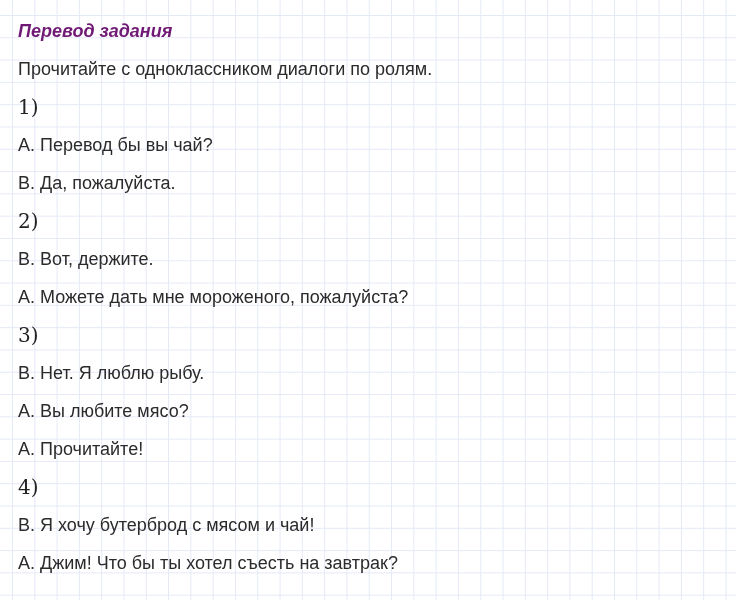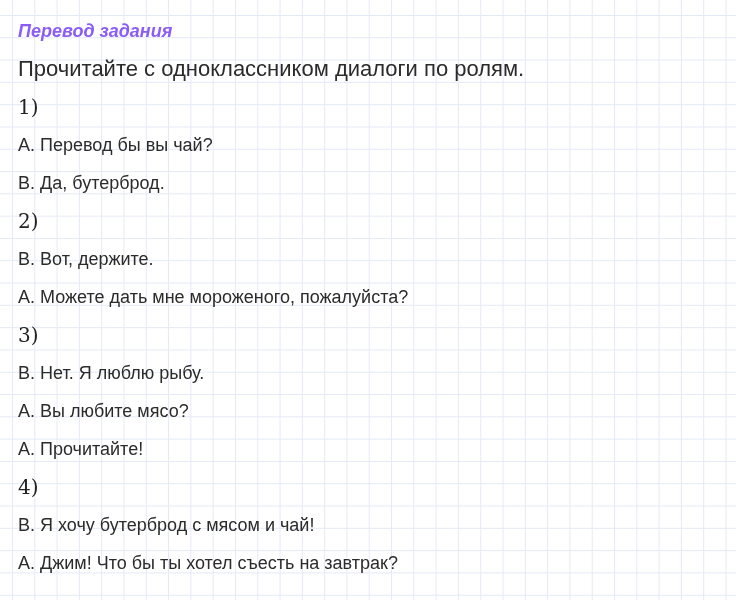--- a/index.html
+++ b/index.html
@@ -28,25 +28,25 @@
   .line {
     line-height: 38px;
     height: 38px;
     white-space: nowrap;
   }
 
   .task-title {
     font-size: 18px;
     font-weight: bold;
     font-style: italic;
-    color: #8b5cf6;
+    color: #701a75;
   }
 
   .task-instruction {
-    font-size: 22px;
+    font-size: 18px;
   }
 
   .dialog-number {
     font-family: "DejaVu Serif", serif;
     font-size: 20px;
     font-weight: normal;
     color: #222222;
   }
 
   .dialog-line {
@@ -58,21 +58,21 @@
 
 <div class="page">
 
   <h1 class="line task-title">Перевод задания</h1>
 
   <p class="line task-instruction">Прочитайте с одноклассником диалоги по ролям.</p>
 
   <div>
     <p class="line dialog-number">1)</p>
     <p class="line dialog-line">A. Перевод бы вы чай?</p>
-    <p class="line dialog-line">B. Да, бутерброд.</p>
+    <p class="line dialog-line">B. Да, пожалуйста.</p>
   </div>
 
   <div>
     <p class="line dialog-number">2)</p>
     <p class="line dialog-line">B. Вот, держите.</p>
     <p class="line dialog-line">A. Можете дать мне мороженого, пожалуйста?</p>
   </div>
 
   <div>
     <p class="line dialog-number">3)</p>

